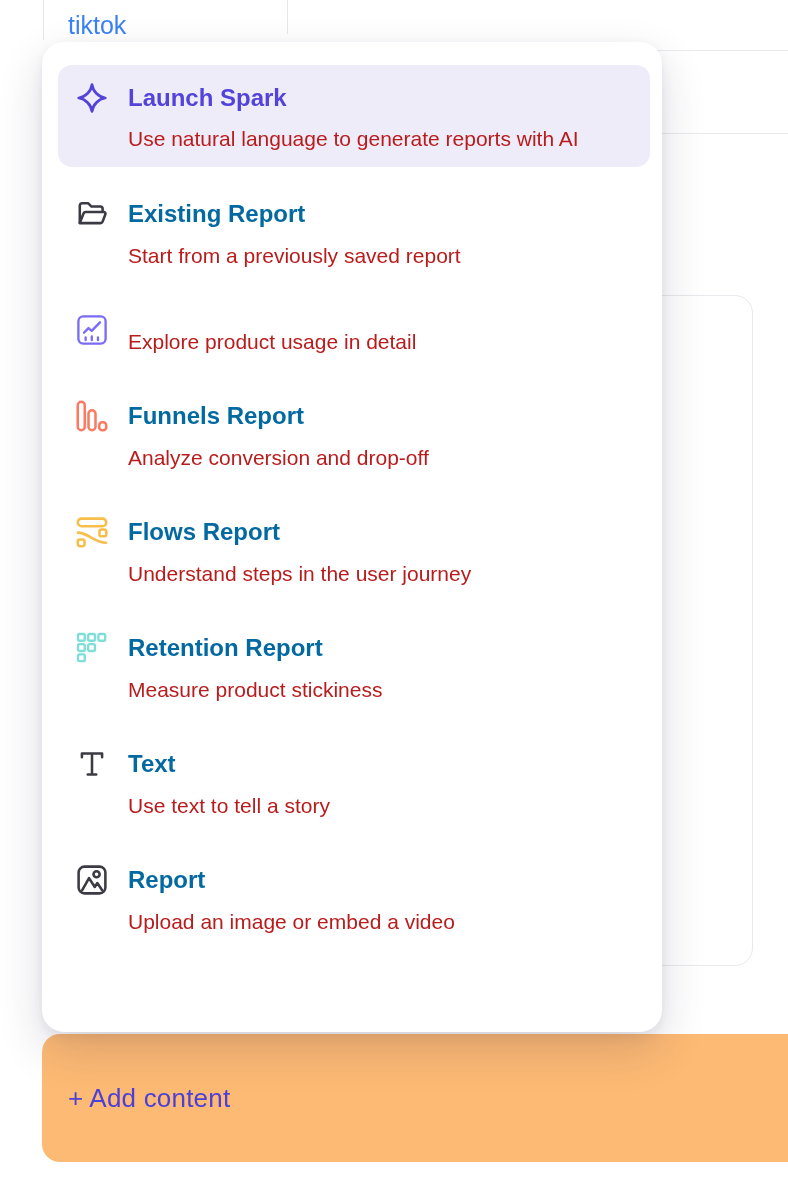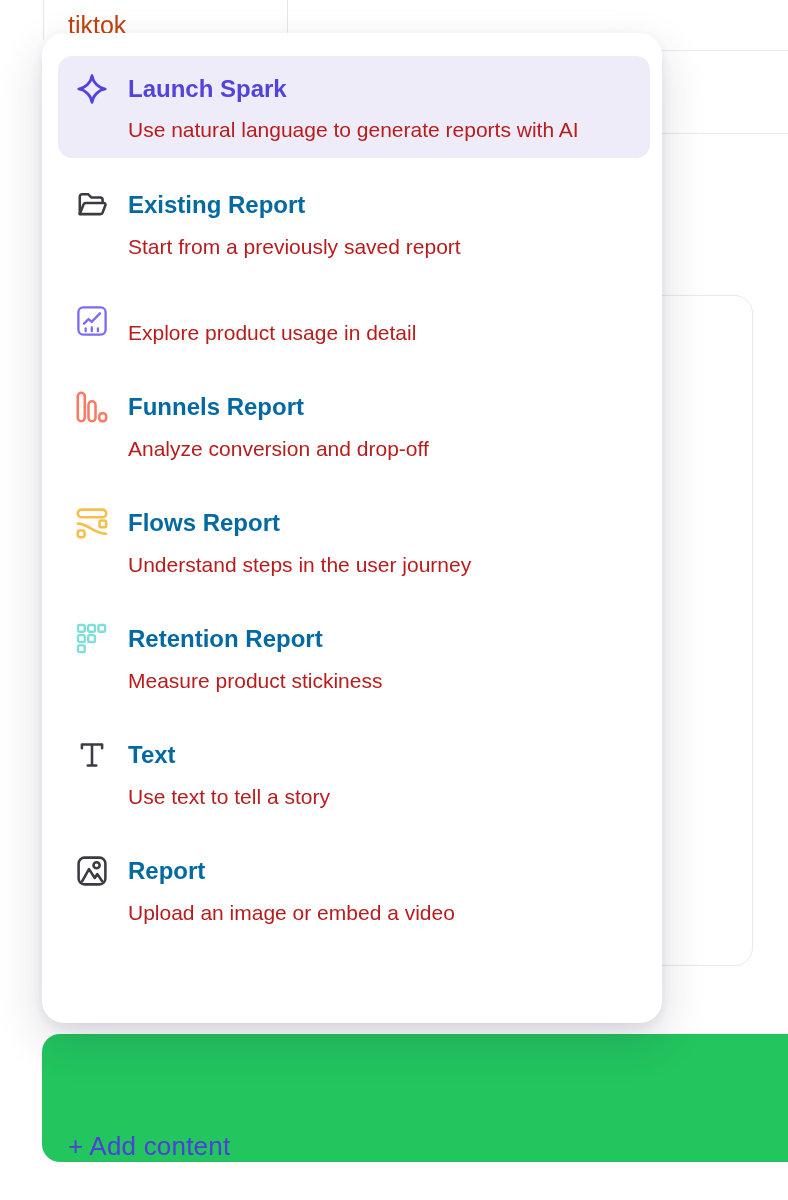--- a/index.html
+++ b/index.html
@@ -10,38 +10,38 @@
   }
   
   .bg-vline{position:absolute;width:1px;background:#e7e6ea;z-index:1;}
   .v1{left:43px;top:0;height:40px;}
   .v2{left:287px;top:0;height:34px;}
   .bg-hline{position:absolute;height:1px;background:#ebeaee;z-index:1;}
   .h1{left:330px;top:50px;width:458px;}
   .h2{left:330px;top:133px;width:458px;}
   .bg-celltext{
     position:absolute;left:68px;top:10px;font-size:25px;line-height:30px;
-    color:#c2410c;z-index:1;
+    color:#3b82f6;z-index:1;
   }
   .bg-card{
     position:absolute;left:330px;top:295px;width:423px;height:671px;
     border:1px solid #e9e8ec;border-radius:18px;z-index:1;background:transparent;
     box-sizing:border-box;
   }
   
   .add-bar{
     position:absolute;left:42px;top:1034px;width:746px;height:128px;
-    background:#22c55e;border-radius:18px 0 0 18px;z-index:2;
-    display:flex;align-items:flex-end;padding-left:26px;box-sizing:border-box;
+    background:#fdba74;border-radius:18px 0 0 18px;z-index:2;
+    display:flex;align-items:center;padding-left:26px;box-sizing:border-box;
     cursor:pointer;
   }
   .add-bar span{font-size:26px;color:#4d40d8;letter-spacing:.2px;}
   
   .menu{
-    position:absolute;left:42px;top:33px;width:620px;height:990px;
+    position:absolute;left:42px;top:42px;width:620px;height:990px;
     background:#ffffff;border-radius:22px;z-index:5;box-sizing:border-box;
     padding:23px 12px 16px 16px;
     box-shadow:0 18px 45px rgba(35,30,70,0.16),0 4px 12px rgba(35,30,70,0.07);
   }
   .item{
     display:flex;align-items:flex-start;cursor:pointer;
     padding-left:17px;margin-bottom:46px;
   }
   .item .ic{flex:0 0 34px;width:34px;height:34px;margin-right:19px;margin-top:-2px;}
   .item .ic svg{display:block;}

